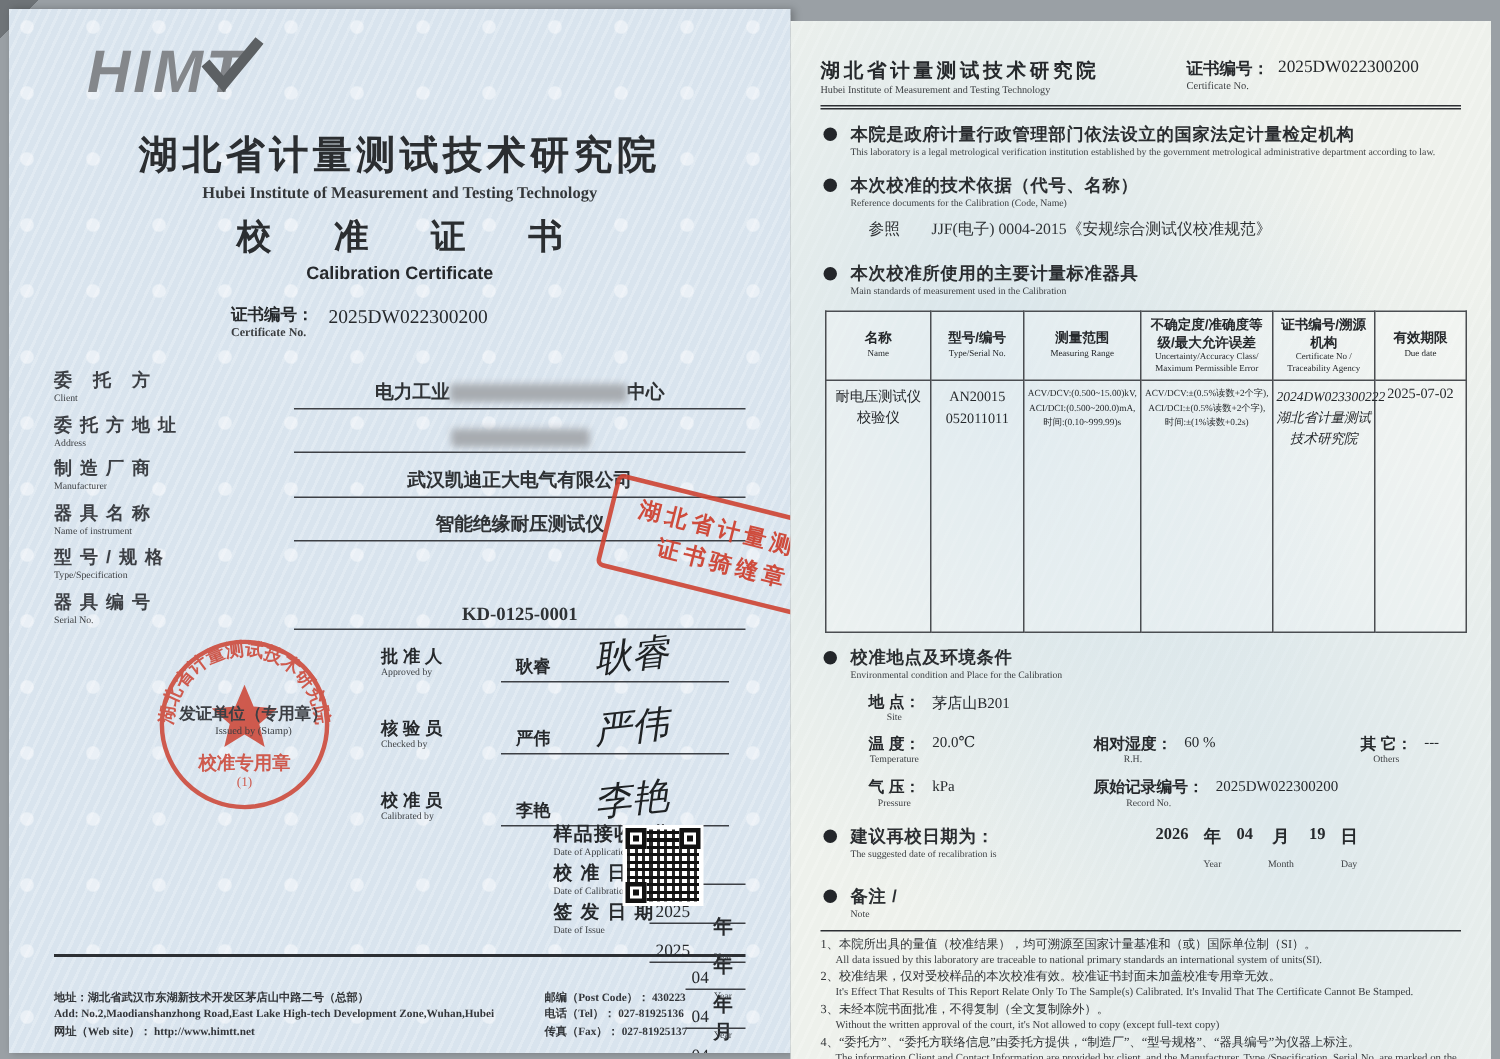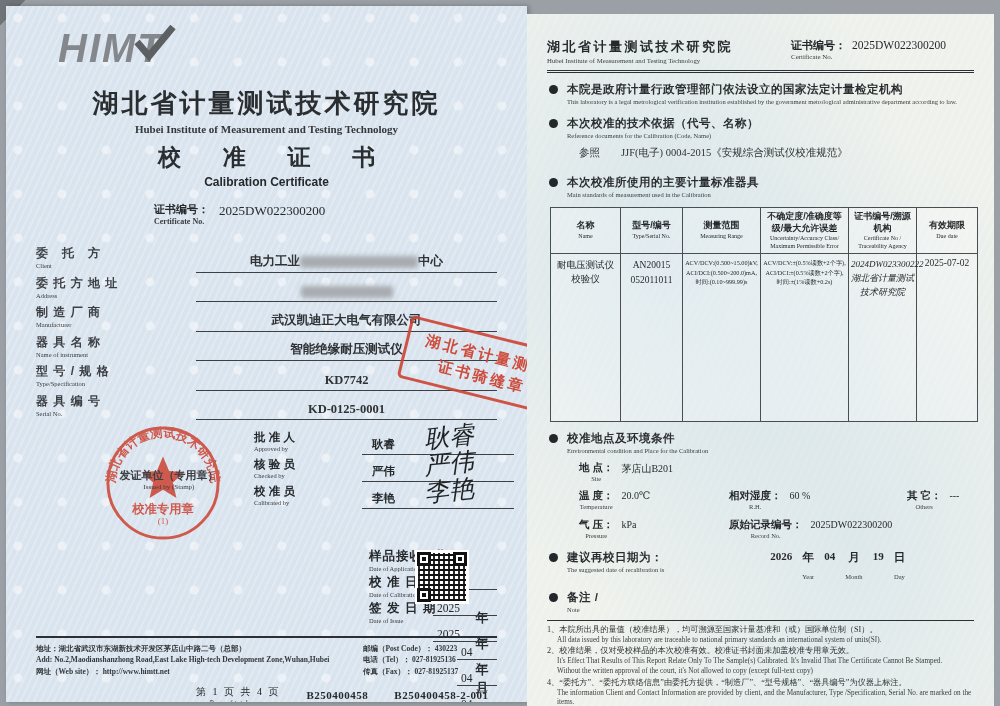--- a/index.html
+++ b/index.html
@@ -61,21 +61,21 @@
   .redact { display:inline-block; height:12px; background:#a7abb0; border-radius:2px;
             filter:blur(2.5px); vertical-align:middle; }
   .w120 { width:118px; } .w90 { width:92px; }
 
   .sig-area { position:relative; height:122px; margin-top:4px; }
   .round-stamp { position:absolute; left:68px; top:0; width:118px; height:118px; opacity:.85; }
   .issuer-label { position:absolute; left:44px; top:44px; width:178px; text-align:center; color:#3c3f44; }
   .issuer-label .cn { font-size:11px; font-weight:bold; font-family:"Liberation Sans","DejaVu Sans",sans-serif; }
   .issuer-label .en { font-size:7px; }
   .sig-rows { position:absolute; left:218px; top:4px; }
-  .sig-row { display:flex; margin-bottom:0; align-items:flex-end;gap:28px; }
+  .sig-row { display:flex; margin-bottom:21px; align-items:flex-end; }
   .slabel { width:80px; padding-bottom:2px; }
   .slabel .cn { font-size:11.5px; font-weight:bold; font-family:"Liberation Sans","DejaVu Sans",sans-serif; }
   .sline { position:relative; width:152px; height:27px; border-bottom:1.2px solid #3c3f44; }
   .printed { position:absolute; left:10px; bottom:2px; font-size:11.5px; font-weight:bold; }
   .autograph { position:absolute; left:62px; bottom:1px; font-size:25px; font-style:italic;
                transform:rotate(-6deg); color:#1f2224; white-space:nowrap; }
 
   .dates { position:relative; margin-top:2px; }
   .date-row { display:flex; height:26px; align-items:flex-end; margin-left:12px;flex-direction:column; }
   .dlabel { width:128px; padding-bottom:3px; }
@@ -92,21 +92,21 @@
   .qr { position:absolute; right:28px; top:2px; width:54px; height:54px; background:#fff; }
   .qr .mesh { position:absolute; inset:3px;
       background:
         repeating-linear-gradient(90deg, rgba(17,17,17,.9) 0 2px, transparent 2px 5px),
         repeating-linear-gradient(0deg, #111 0 2px, rgba(255,255,255,.95) 2px 5px); }
   .finder { position:absolute; width:14px; height:14px; border:3px solid #111; background:#fff; }
   .finder::after { content:""; position:absolute; inset:2px; background:#111; }
   .f-tl { left:2px; top:2px; } .f-tr { right:2px; top:2px; } .f-bl { left:2px; bottom:2px; }
 
   .rule-heavy { border:none; border-top:2px solid #2c2f33; margin-top:10px; }
-  .lfooter { display:flex; margin-top:5px; }
+  .lfooter { display:flex; margin-top:21px; }
   .lf-left { width:315px; }
   .lf-left div, .lf-right div { font-size:7.5px; line-height:1.5; font-weight:bold; color:#33363a; }
   .lf-right { margin-left:12px; }
   .pagefoot { display:flex; margin-top:8px; align-items:flex-start; }
   .pf-center { margin-left:160px; text-align:center; }
   .pf-center .cn { font-size:10px; letter-spacing:2px; }
   .pf-center .en { font-size:7.5px; }
   .pf-code { font-size:11px; font-weight:bold; margin-left:26px; margin-top:4px; letter-spacing:.5px; }
 
   .seam-stamp { position:absolute; right:-40px; top:328px; width:165px; padding:7px 8px;
@@ -222,21 +222,20 @@
           <div class="cn">器 具 名 称</div>
           <div class="en">Name of instrument</div>
         </div>
         <div class="fvalue">智能绝缘耐压测试仪</div>
       </div>
       <div class="field-row">
         <div class="flabel">
           <div class="cn">型 号 / 规 格</div>
           <div class="en">Type/Specification</div>
         </div>
-        <div class="fvalue">KD7742</div>
       </div>
       <div class="field-row">
         <div class="flabel">
           <div class="cn">器 具 编 号</div>
           <div class="en">Serial No.</div>
         </div>
         <div class="fvalue">KD-0125-0001</div>
       </div>
     </div>
 
@@ -544,20 +543,21 @@
     <div class="notes">
       <div>
         <div class="note-cn">1、本院所出具的量值（校准结果），均可溯源至国家计量基准和（或）国际单位制（SI）。</div>
         <div class="note-en">All data issued by this laboratory are traceable to national primary standards an international system of units(SI).</div>
       </div>
       <div>
         <div class="note-cn">2、校准结果，仅对受校样品的本次校准有效。校准证书封面未加盖校准专用章无效。</div>
         <div class="note-en">It's Effect That Results of This Report Relate Only To The Sample(s) Calibrated. It's Invalid That The Certificate Cannot Be Stamped.</div>
       </div>
       <div>
+        <div class="note-cn">3、未经本院书面批准，不得复制（全文复制除外）。</div>
         <div class="note-en">Without the written approval of the court, it's Not allowed to copy (except full-text copy)</div>
       </div>
       <div>
         <div class="note-cn">4、“委托方”、“委托方联络信息”由委托方提供，“制造厂”、“型号规格”、“器具编号”为仪器上标注。</div>
         <div class="note-en">The information Client and Contact Information are provided by client, and the Manufacturer, Type /Specification, Serial No. are marked on the items.</div>
       </div>
     </div>
 
   </div>
 

